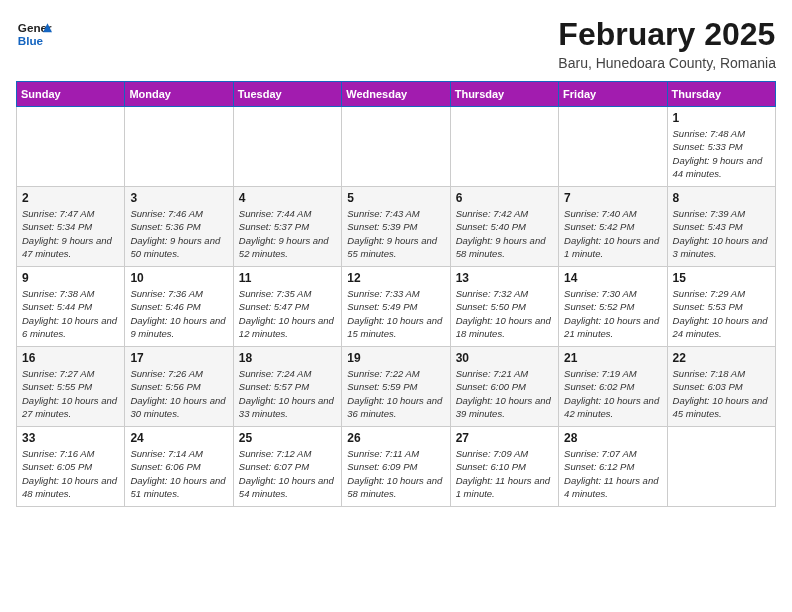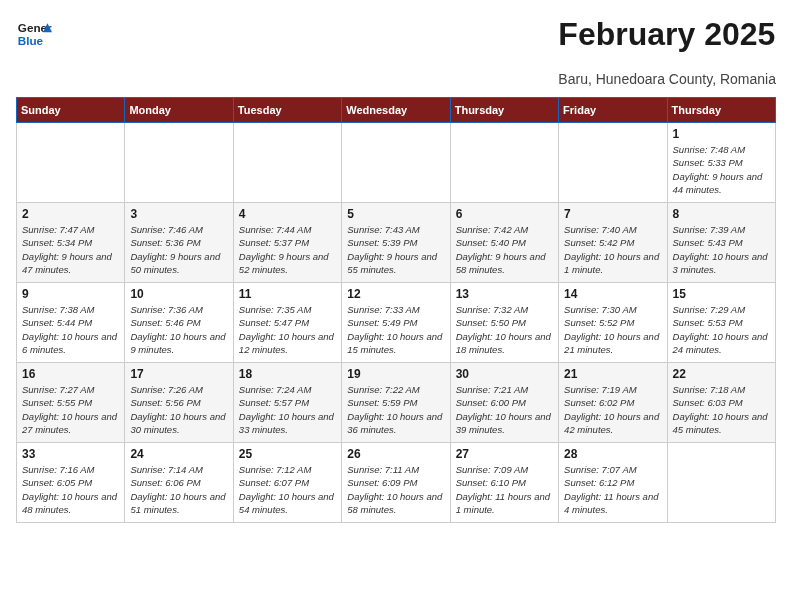--- a/index.html
+++ b/index.html
@@ -29,21 +29,21 @@
       text-align: left;
     }
     .calendar-title {
       font-size: 32px;
       font-weight: bold;
       color: #1a1a1a;
     }
     .calendar-subtitle {
       font-size: 14px;
       color: #444;
-      margin-top: 18px;
+      margin-top: 2px;
     }
     .calendar-table {
       width: 100%;
       border-collapse: collapse;
       font-size: 10.5px;
     }
     .calendar-table th {
       background-color: #1565c0;
       color: #fff;
       padding: 6px 4px;
@@ -75,21 +75,21 @@
       font-size: 9.5px;
       line-height: 1.4;
       font-style: italic;
     }
     tr:nth-child(even) td {
       background-color: #f5f5f5;
     }
     tr:nth-child(odd) td {
       background-color: #ffffff;
     }
-    .calendar-table thead tr th { background-color: #7f1d1d; }
+    .calendar-table thead tr th { background-color: #a21caf; }
   </style>
 </head>
 <body>
 
 <div class="header-area">
   <div class="logo">
     <svg class="logo-icon" viewBox="0 0 40 40">
       <text x="2" y="18" font-family="Arial" font-size="13" font-weight="bold" fill="#222">General</text>
       <text x="2" y="32" font-family="Arial" font-size="13" font-weight="bold" fill="#1565c0">Blue</text>
       <polygon points="35,8 40,18 30,18" fill="#1565c0"></polygon>

